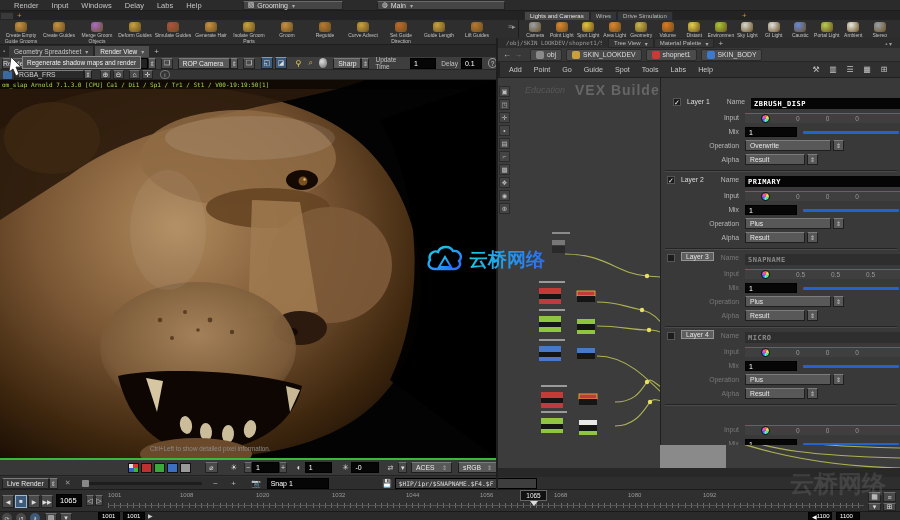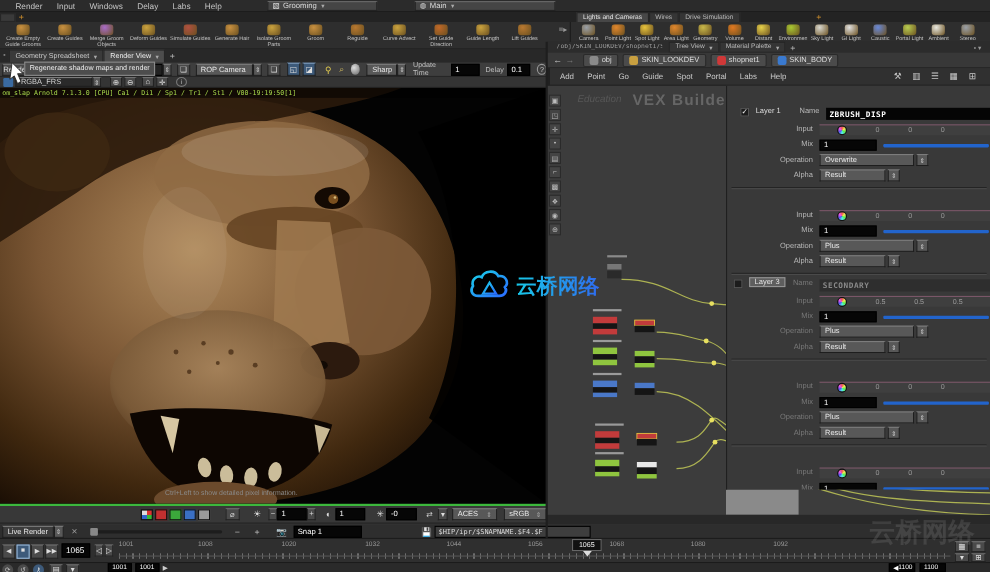--- a/index.html
+++ b/index.html
@@ -229,21 +229,21 @@
   </div>
 
   <div class="abs flex" style="left:497px;top:62px;width:403px;height:16px;background:#303030;border-bottom:1px solid #1f1f1f">
     <div class="abs" style="left:0;top:0;width:3px;height:16px;background:#202020"></div>
     <div class="flex" id="network-menu-list" style="margin-left:12px">
         <span class="menu2">Add</span>
         <span class="menu2">Point</span>
         <span class="menu2">Go</span>
         <span class="menu2">Guide</span>
         <span class="menu2">Spot</span>
-        <span class="menu2">Portal</span>
+        <span class="menu2">Tools</span>
         <span class="menu2">Labs</span>
         <span class="menu2">Help</span>
       </div>
     <div class="flex" id="network-menu-icons" style="margin-left:auto;margin-right:10px">
         <div class="glyph" style="width: 12px; height: 12px; color: rgb(200, 200, 200); font-size: 8px; margin-left: 5px;">⚒</div>
         <div class="glyph" style="width: 12px; height: 12px; color: rgb(200, 200, 200); font-size: 8px; margin-left: 5px;">▥</div>
         <div class="glyph" style="width: 12px; height: 12px; color: rgb(200, 200, 200); font-size: 8px; margin-left: 5px;">☰</div>
         <div class="glyph" style="width: 12px; height: 12px; color: rgb(200, 200, 200); font-size: 8px; margin-left: 5px;">▦</div>
         <div class="glyph" style="width: 12px; height: 12px; color: rgb(200, 200, 200); font-size: 8px; margin-left: 5px;">⊞</div>
       </div>
@@ -593,20 +593,26 @@
             <div class="spin" style="position:absolute;left:172px;width:11px;height:11px">⇕</div>
           </div>
           <div style="position:absolute;top:58px;left:0;width:240px;height:12px">
             <span class="f-label" style="left:8px;top:2px">Alpha</span>
             <div class="dd" style="position:absolute;left:84px;width:60px;height:11px">Result</div>
             <div class="spin" style="position:absolute;left:146px;width:11px;height:11px">⇕</div>
           </div>
         </div>
         <div class="layer" style="position: absolute; left: 0px; top: 82px; width: 240px; height: 76px;">
           <div class="sep-groove" style="top:-4px"></div>
+          <div style="position:absolute;top:2px;left:0;width:240px;height:11px">
+            <span class="chk">✓</span>
+            <span class="l-label">Layer 2</span>
+            <span class="f-label" style="left:8px;top:0">Name</span>
+            <div class="name-f">PRIMARY</div>
+          </div>
           <div style="position:absolute;top:17px;left:0;width:240px;height:11px">
             <span class="f-label" style="left:8px;top:1px">Input</span>
             <div class="inrow">
               <span class="wheel"></span>
               <span class="ival">0</span>
               <span class="ival">0</span>
               <span class="ival">0</span>
             </div>
           </div>
           <div style="position:absolute;top:31px;left:0;width:240px;height:11px">
@@ -626,21 +632,21 @@
             <div class="dd" style="position:absolute;left:84px;width:60px;height:11px">Result</div>
             <div class="spin" style="position:absolute;left:146px;width:11px;height:11px">⇕</div>
           </div>
         </div>
         <div class="layer off" style="position: absolute; left: 0px; top: 160px; width: 240px; height: 76px;">
           <div class="sep-groove" style="top:-4px"></div>
           <div style="position:absolute;top:2px;left:0;width:240px;height:11px">
             <span class="chk"></span>
             <span class="l-label">Layer 3</span>
             <span class="f-label" style="left:8px;top:0">Name</span>
-            <div class="name-f">SECONDARY</div>
+            <div class="name-f">SNAPNAME</div>
           </div>
           <div style="position:absolute;top:17px;left:0;width:240px;height:11px">
             <span class="f-label" style="left:8px;top:1px">Input</span>
             <div class="inrow">
               <span class="wheel"></span>
               <span class="ival">0.5</span>
               <span class="ival">0.5</span>
               <span class="ival">0.5</span>
             </div>
           </div>
@@ -657,20 +663,26 @@
             <div class="spin" style="position:absolute;left:172px;width:11px;height:11px">⇕</div>
           </div>
           <div style="position:absolute;top:58px;left:0;width:240px;height:12px">
             <span class="f-label" style="left:8px;top:2px">Alpha</span>
             <div class="dd" style="position:absolute;left:84px;width:60px;height:11px">Result</div>
             <div class="spin" style="position:absolute;left:146px;width:11px;height:11px">⇕</div>
           </div>
         </div>
         <div class="layer off" style="position: absolute; left: 0px; top: 238px; width: 240px; height: 76px;">
           <div class="sep-groove" style="top:-4px"></div>
+          <div style="position:absolute;top:2px;left:0;width:240px;height:11px">
+            <span class="chk"></span>
+            <span class="l-label">Layer 4</span>
+            <span class="f-label" style="left:8px;top:0">Name</span>
+            <div class="name-f">MICRO</div>
+          </div>
           <div style="position:absolute;top:17px;left:0;width:240px;height:11px">
             <span class="f-label" style="left:8px;top:1px">Input</span>
             <div class="inrow">
               <span class="wheel"></span>
               <span class="ival">0</span>
               <span class="ival">0</span>
               <span class="ival">0</span>
             </div>
           </div>
           <div style="position:absolute;top:31px;left:0;width:240px;height:11px">

